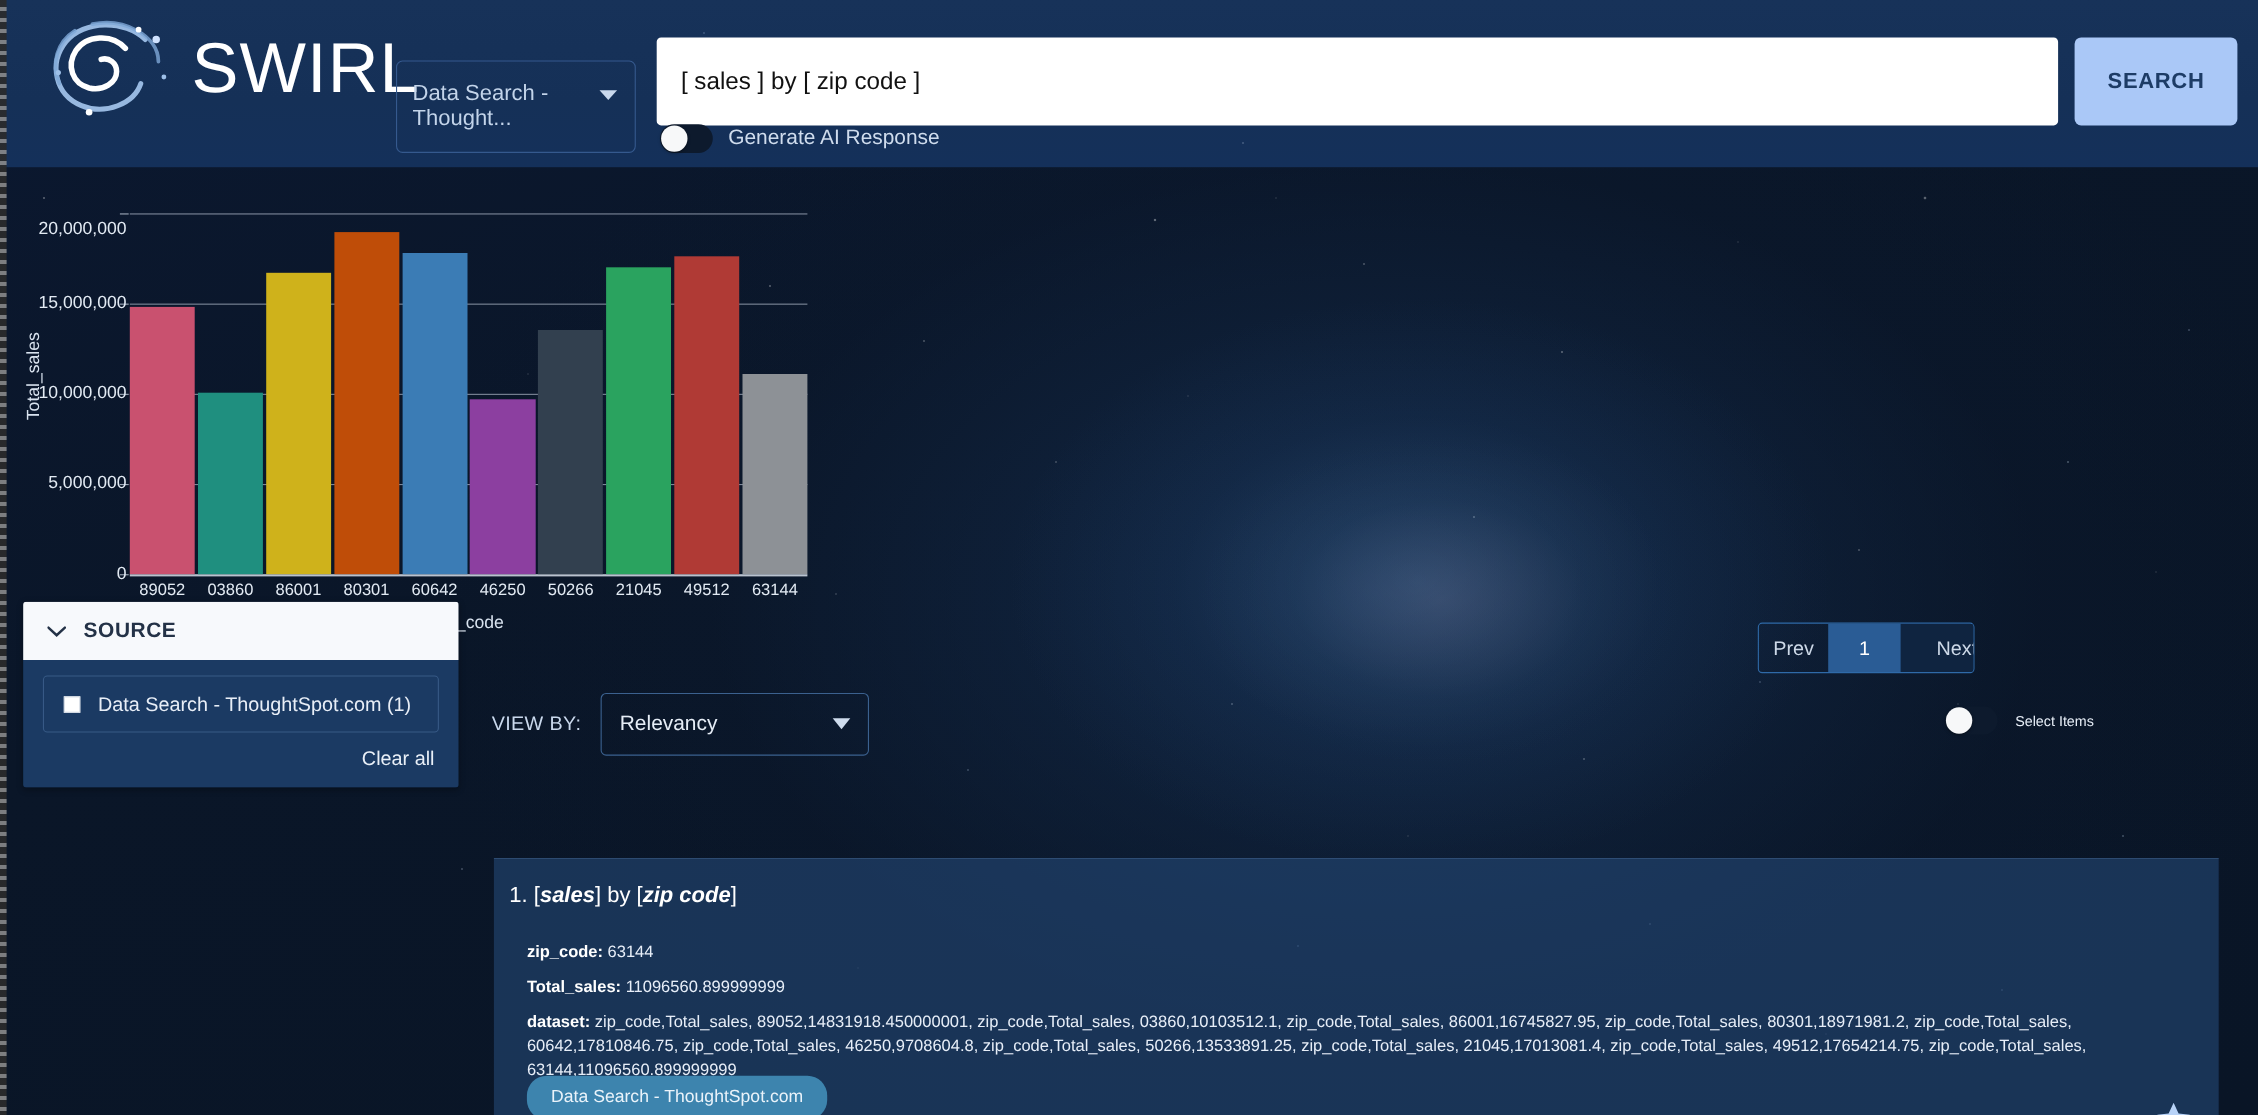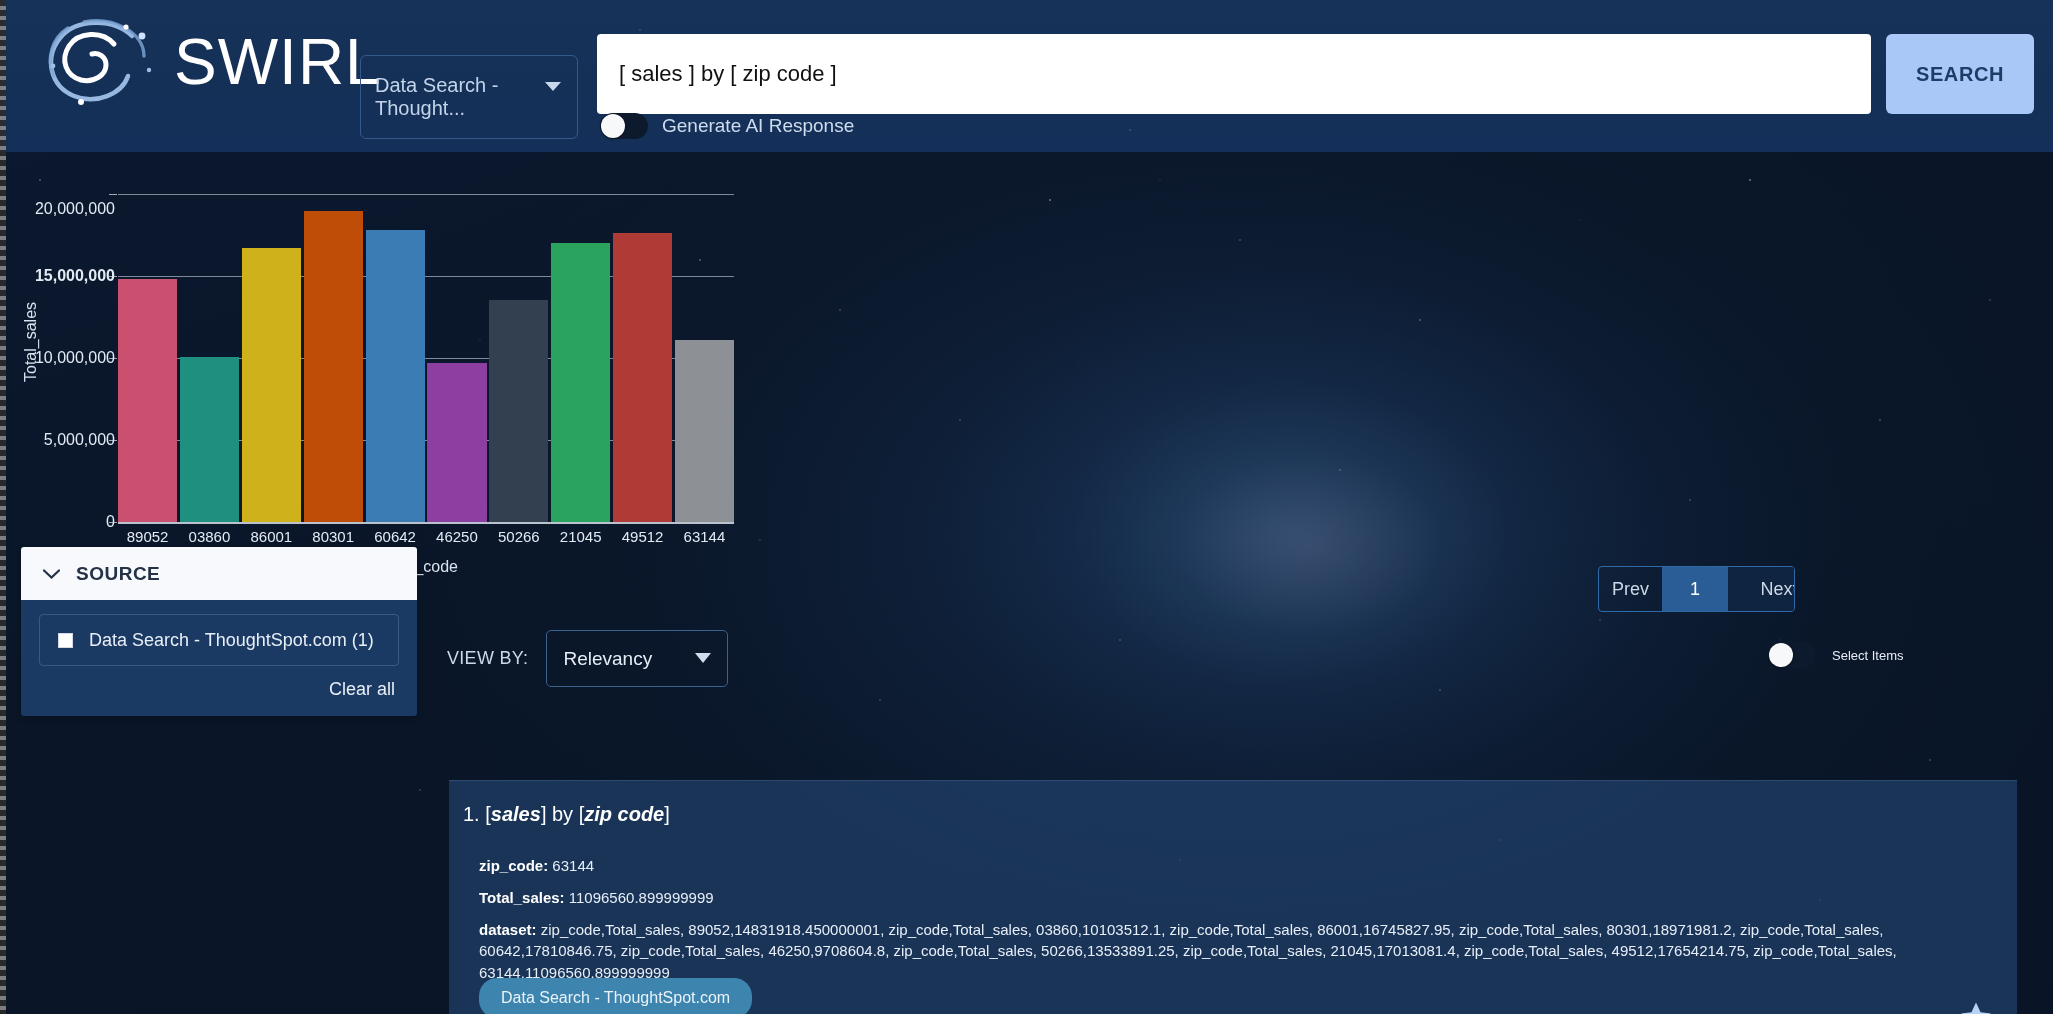--- a/index.html
+++ b/index.html
@@ -222,21 +222,21 @@
   .showing {
     position:absolute; left: 447px; top: 572px;
     color:#ffffff; font-size:19px; font-weight:700; z-index: 12;
   }
   .viewby-row {
     position:absolute; left: 447px; top: 630px;
     display:flex; align-items:center; gap: 18px; z-index: 12;
   }
   .viewby-label { color:#c9d8ec; font-size:18px; letter-spacing:.3px; }
   .viewby-select {
-    width: 182px; height: 57px; border:1px solid #3b618f; border-radius:5px;
+    width: 244px; height: 57px; border:1px solid #3b618f; border-radius:5px;
     display:flex; align-items:center; padding: 0 16px; position:relative;
     color:#e6edf6; font-size:19px; cursor:pointer;
   }
   .viewby-select .caret {
     position:absolute; right: 16px; top: 22px;
     width:0;height:0;border-left:8px solid transparent;border-right:8px solid transparent;
     border-top:10px solid #cfdced;
   }
   
   .pager {
@@ -336,21 +336,21 @@
       <span class="ai-label">Generate AI Response</span>
     </div>
   </div>
 
   <div id="chart-panel">
     <div class="y-axis-title">Total_sales</div>
     <div class="ytick-col" id="yticks">
         <div class="ytick" style="top: 370px;">0</div>
         <div class="ytick" style="top: 288.095px;">5,000,000</div>
         <div class="ytick" style="top: 206.19px;">10,000,000</div>
-        <div class="ytick" style="top: 124.286px; font-weight: bold;">15,000,000</div>
+        <div class="ytick" style="top: 124.286px;">15,000,000</div>
         <div class="ytick" style="top: 57px;">20,000,000</div>
       </div>
     <div id="gridlines">
         <div class="tickmark" style="top: 370px; left: 109px;"></div>
         <div class="axisline" style="top: 370px;"></div>
         <div class="tickmark" style="top: 288.095px; left: 109px;"></div>
         <div class="gridline" style="top: 288.095px;"></div>
         <div class="tickmark" style="top: 206.19px; left: 109px;"></div>
         <div class="gridline" style="top: 206.19px;"></div>
         <div class="tickmark" style="top: 124.286px; left: 109px;"></div>

